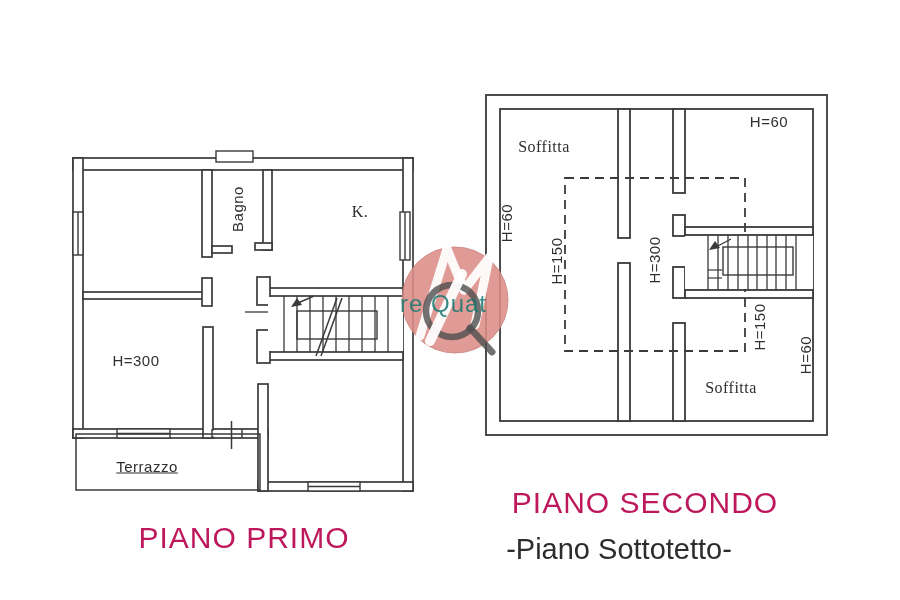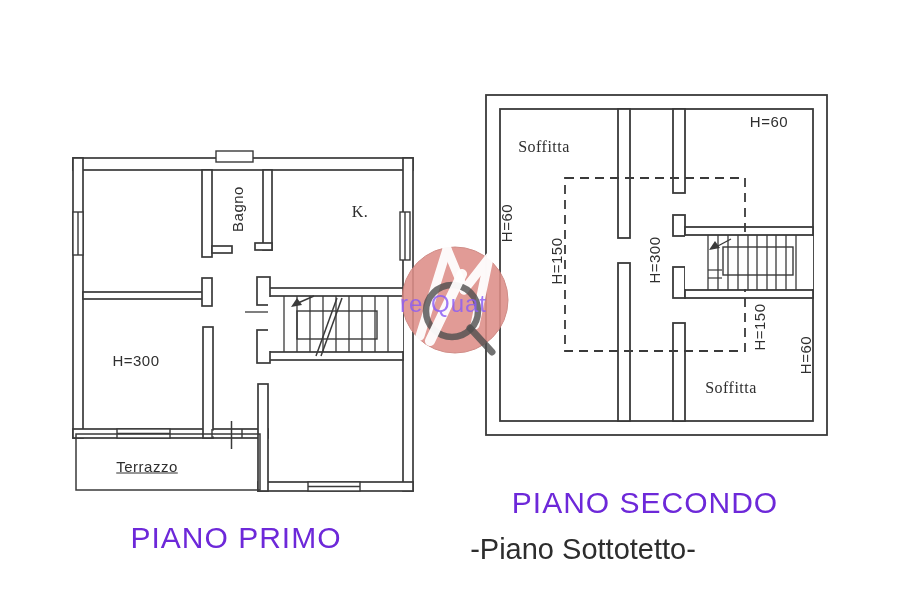--- a/index.html
+++ b/index.html
@@ -8,29 +8,29 @@
     font-family:"Liberation Sans",sans-serif;overflow:hidden;
   }
   .plan-svg{position:absolute;left:0;top:0;}
   .lbl{
     position:absolute;color:#2f2f2f;font-size:15px;line-height:1;
     transform:translate(-50%,-50%);white-space:nowrap;letter-spacing:.5px;
   }
   .lbl.rot{transform:translate(-50%,-50%) rotate(-90deg);}
   .lbl.big{font-size:16px;font-family:Liberation Serif, serif;}
   .title{
-    position:absolute;color:#6d28d9;font-size:30px;line-height:1;
+    position:absolute;color:#be185d;font-size:30px;line-height:1;
     transform:translate(-50%,-50%);white-space:nowrap;letter-spacing:1px;
   }
   .subtitle{
     position:absolute;color:#2d2d2d;font-size:29px;line-height:1;
-    transform:translate(-50%,-50%);white-space:nowrap;
+    transform:translate(-50%,-50%);white-space:nowrap;margin-left:36px;
   }
   .wm-text{
-    position:absolute;left:400px;top:290px;font-size:24px;color:#8b5cf6;
+    position:absolute;left:400px;top:290px;font-size:24px;color:#0f766e;
     opacity:.82;letter-spacing:1px;white-space:nowrap;
   }
 </style>
 </head>
 <body>
 
 <div class="canvas">
 
   <svg class="plan-svg" width="900" height="600" viewBox="0 0 900 600">
 
@@ -148,21 +148,21 @@
       <circle cx="452" cy="311" r="26" fill="none" stroke="#4f4f4f" stroke-width="6.5" opacity="0.8"></circle>
       <line x1="462" y1="274" x2="430" y2="341" stroke="#ffffff" stroke-width="10" opacity="0.95" stroke-linecap="round"></line>
       <line x1="470" y1="328" x2="492" y2="352" stroke="#4f4f4f" stroke-width="7" opacity="0.8" stroke-linecap="round"></line>
     </g>
   </svg>
 
   <div class="lbl rot" style="left:237px;top:209px;">Bagno</div>
   <div class="lbl big" style="left:360px;top:212px;">K.</div>
   <div class="lbl" style="left:136px;top:360px;">H=300</div>
   <div class="lbl" style="left:147px;top:466px;text-decoration:underline;">Terrazzo</div>
-  <div class="title" style="left:236px;top:538px;">PIANO PRIMO</div>
+  <div class="title" style="left:244px;top:538px;">PIANO PRIMO</div>
 
   <div class="lbl big" style="left:544px;top:147px;">Soffitta</div>
   <div class="lbl" style="left:769px;top:121px;">H=60</div>
   <div class="lbl rot" style="left:506px;top:223px;">H=60</div>
   <div class="lbl rot" style="left:556px;top:261px;">H=150</div>
   <div class="lbl rot" style="left:654px;top:260px;">H=300</div>
   <div class="lbl rot" style="left:759px;top:327px;">H=150</div>
   <div class="lbl rot" style="left:805px;top:355px;">H=60</div>
   <div class="lbl big" style="left:731px;top:388px;">Soffitta</div>
   <div class="title" style="left:645px;top:503px;">PIANO SECONDO</div>

